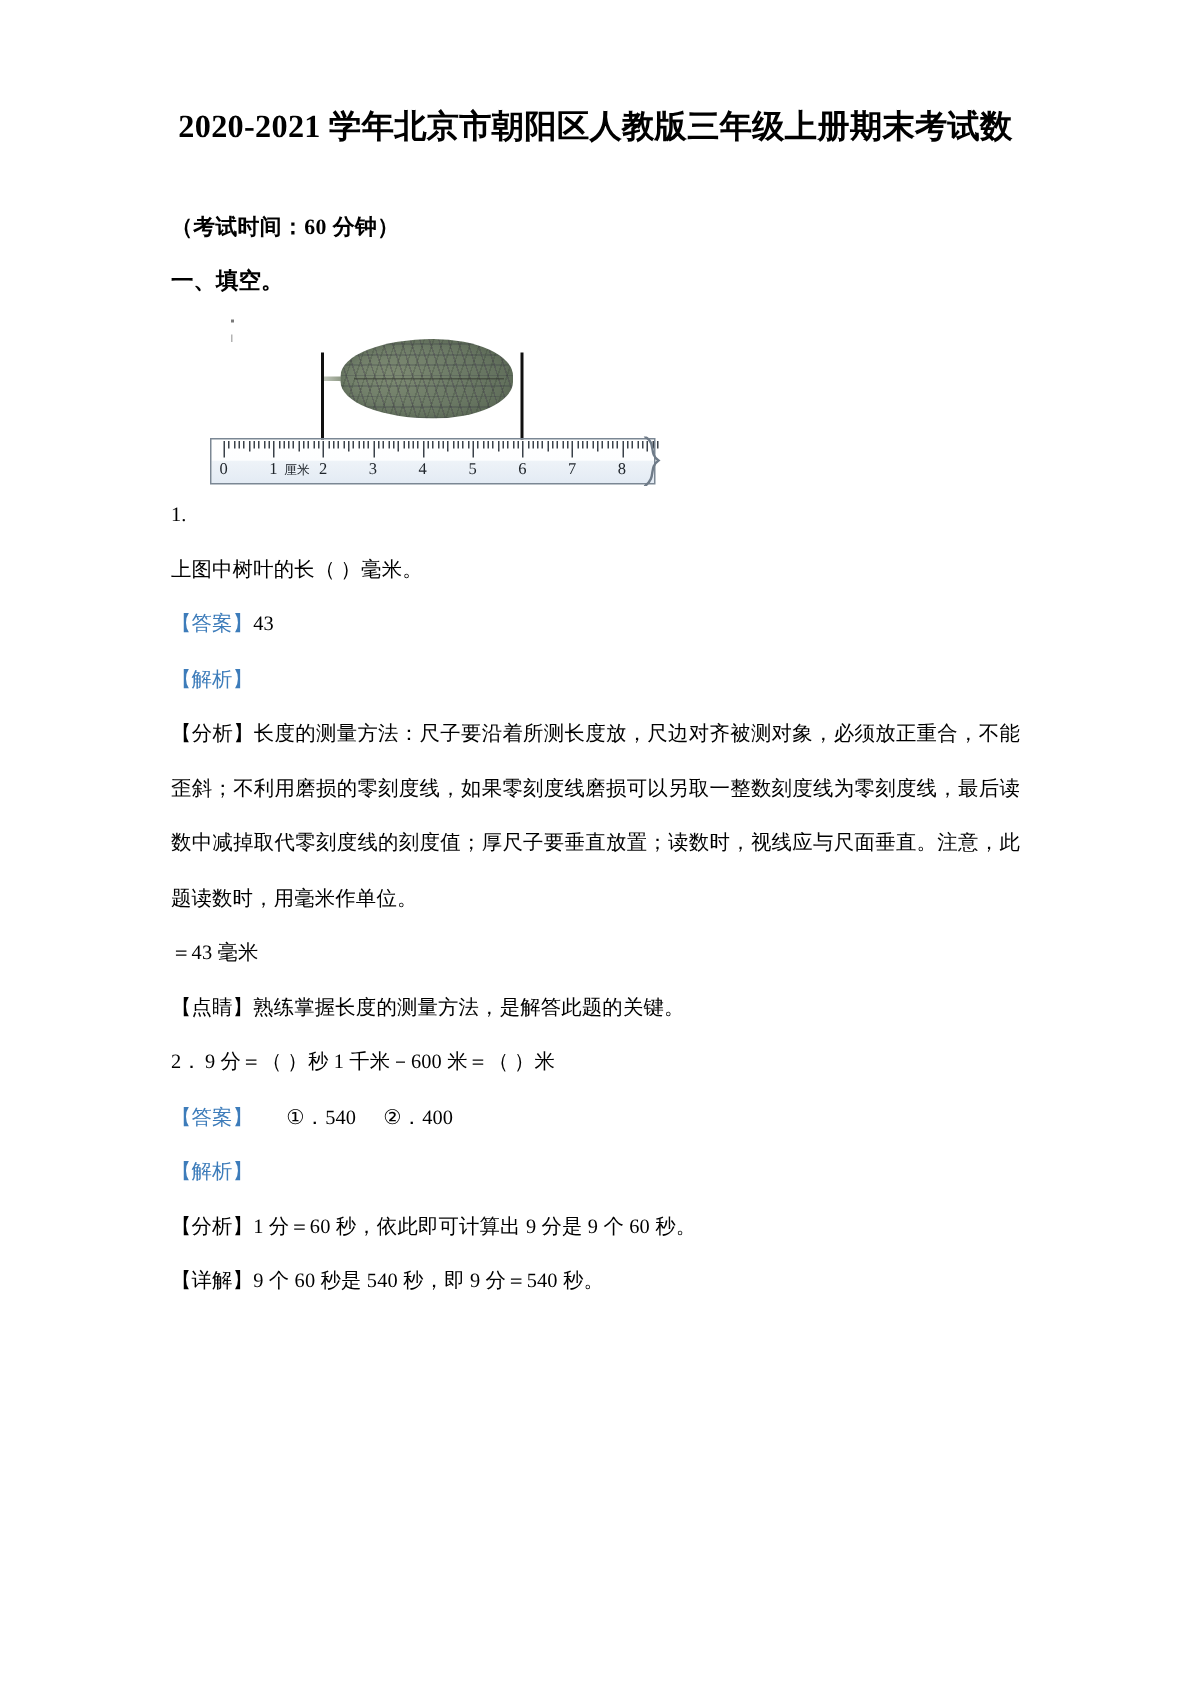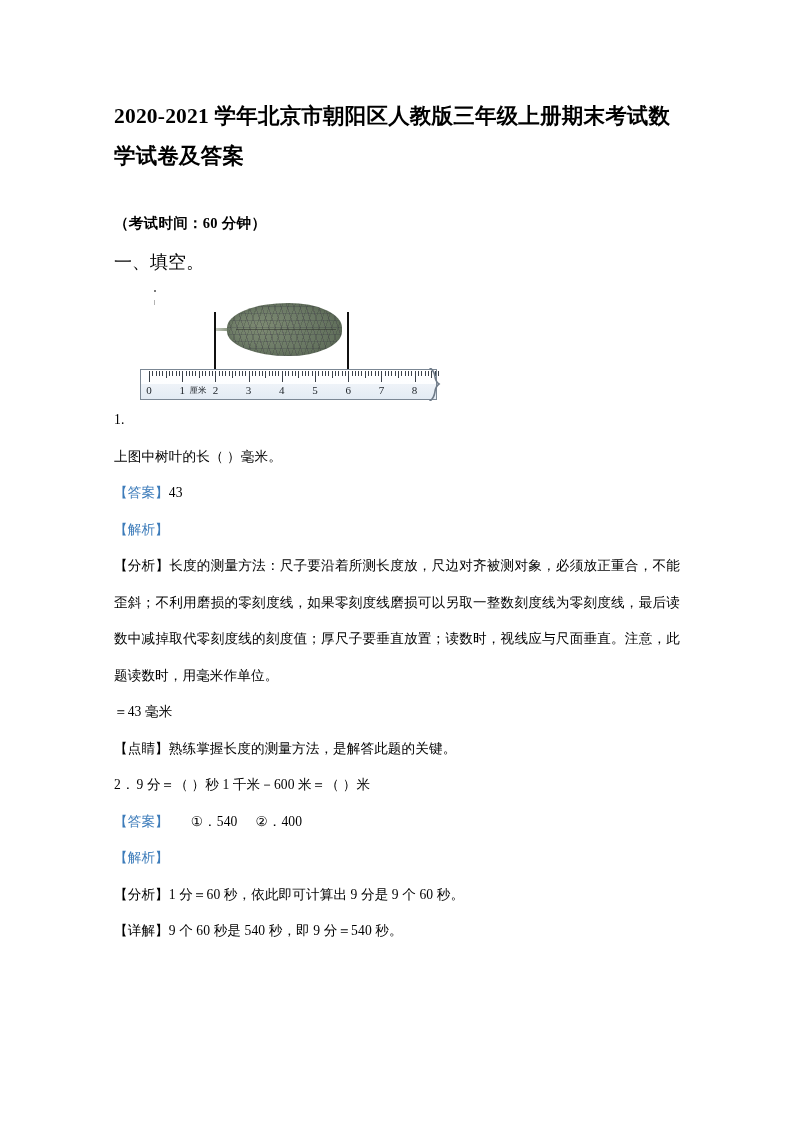--- a/index.html
+++ b/index.html
@@ -24,45 +24,45 @@
   .content {
     position: absolute;
     left: 114px;
     top: 0;
     width: 566px;
   }
 
   
   .doc-title {
     margin: 0;
-    padding-top: 96px;
+    padding-top: 64px;
     font-size: 21.5px;
     font-weight: bold;
     line-height: 40px;
-    text-align: left;
+    text-align: center;
     letter-spacing: 0.2px;
   }
   .doc-title .line2 { display: block; }
 
   
   .exam-time {
     margin: 0;
     padding-top: 38px;
     text-align: left;
     font-size: 14.5px;
     font-weight: bold;
     letter-spacing: 0.3px;
   }
 
   
   .section-heading {
     margin: 0;
     padding-top: 17px;
-    font-size: 18px;
-    font-weight: normal;
+    font-size: 15px;
+    font-weight: bold;
   }
 
   
   .figure {
     position: relative;
     height: 126px;
     margin-top: 2px;
   }
   .speck {
     position: absolute;
@@ -208,21 +208,20 @@
   .footer .f-mid { margin: 0 32px; font-family: "Liberation Serif", serif; }
 </style>
 </head>
 <body>
 
 <div class="page">
   <div class="content">
 
     <h1 class="doc-title">
       <span>2020-2021 学年北京市朝阳区人教版三年级上册期末考试数</span>
-      <span class="line2">学试卷及答案</span>
     </h1>
 
     <p class="exam-time">（考试时间：60 分钟）</p>
 
     <p class="section-heading">一、填空。</p>
 
     <div class="figure">
       <span class="speck s1"></span>
       <span class="speck s2"></span>
 

